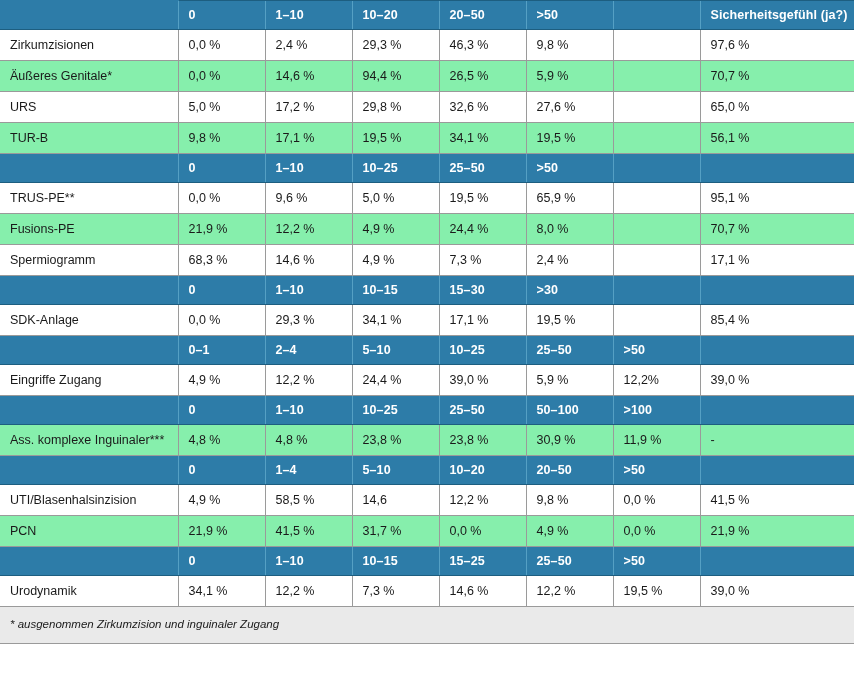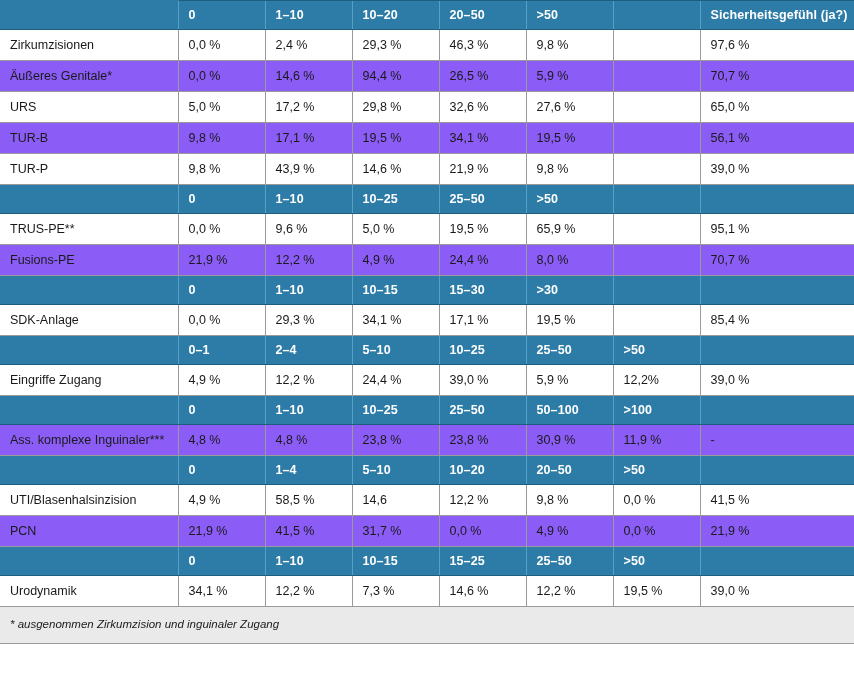--- a/index.html
+++ b/index.html
@@ -62,21 +62,21 @@
     border-bottom: 1px solid #9a9a9a;
     white-space: nowrap;
     vertical-align: middle;
     font-size: 12.5px;
   }
   tr.data-row td.cell-label {
     border-left: none;
     margin-left: 41px;
   }
   tr.data-row.white td { background: #ffffff; }
-  tr.data-row.gray  td { background: #8b5cf6; }
+  tr.data-row.gray  td { background: #86efac; }
 
   tr.footnotes td {
     background: #eaeaea;
     border-top: 1px solid #9a9a9a;
     border-bottom: 1px solid #9a9a9a;
     padding: 9px 10px 10px 10px;
   }
   .footnote-line {
     font-style: italic;
     font-size: 11.5px;
@@ -144,30 +144,20 @@
         <tr class="data-row gray">
           <td class="cell-label">TUR-B</td>
           <td>9,8 %</td>
           <td>17,1 %</td>
           <td>19,5 %</td>
           <td>34,1 %</td>
           <td>19,5 %</td>
           <td></td>
           <td>56,1 %</td>
         </tr>
-        <tr class="data-row white">
-          <td class="cell-label">TUR-P</td>
-          <td>9,8 %</td>
-          <td>43,9 %</td>
-          <td>14,6 %</td>
-          <td>21,9 %</td>
-          <td>9,8 %</td>
-          <td></td>
-          <td>39,0 %</td>
-        </tr>
         <tr class="header-row">
           <td class="hd-label"></td>
           <td>0</td>
           <td>1–10</td>
           <td>10–25</td>
           <td>25–50</td>
           <td>&gt;50</td>
           <td class="hd-blank-mid"></td>
           <td class="hd-blank-last"></td>
         </tr>
@@ -183,20 +173,30 @@
         </tr>
         <tr class="data-row gray">
           <td class="cell-label">Fusions-PE</td>
           <td>21,9 %</td>
           <td>12,2 %</td>
           <td>4,9 %</td>
           <td>24,4 %</td>
           <td>8,0 %</td>
           <td></td>
           <td>70,7 %</td>
+        </tr>
+        <tr class="data-row white">
+          <td class="cell-label">Spermiogramm</td>
+          <td>68,3 %</td>
+          <td>14,6 %</td>
+          <td>4,9 %</td>
+          <td>7,3 %</td>
+          <td>2,4 %</td>
+          <td></td>
+          <td>17,1 %</td>
         </tr>
         <tr class="header-row">
           <td class="hd-label"></td>
           <td>0</td>
           <td>1–10</td>
           <td>10–15</td>
           <td>15–30</td>
           <td>&gt;30</td>
           <td class="hd-blank-mid"></td>
           <td class="hd-blank-last"></td>

